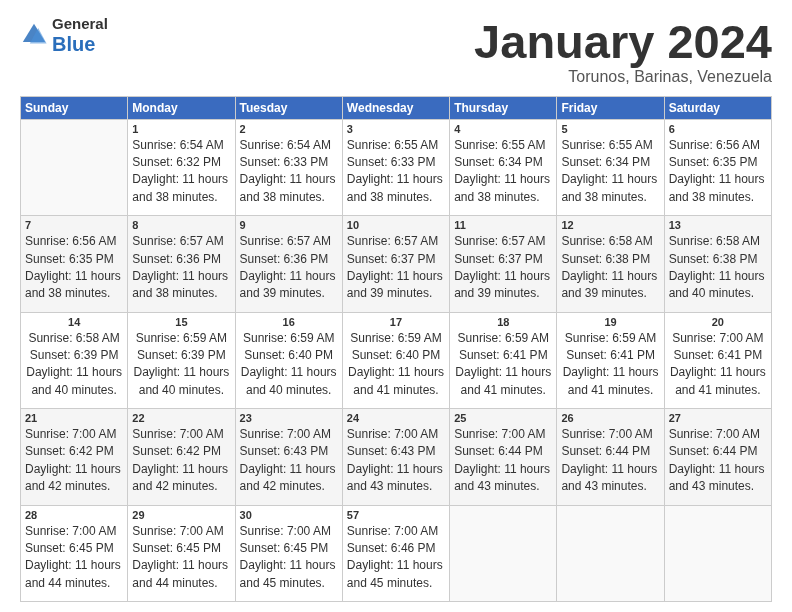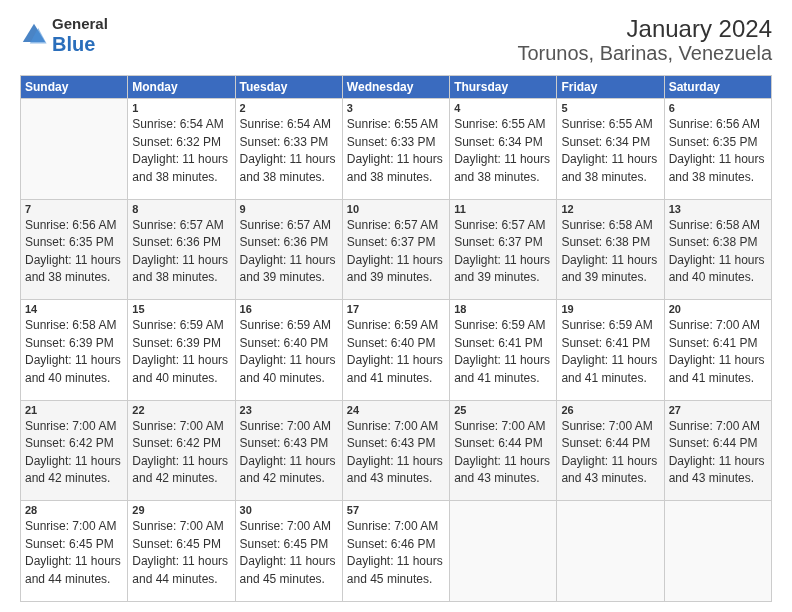--- a/index.html
+++ b/index.html
@@ -44,27 +44,27 @@
       color: #2a6ebb;
     }
     .logo-icon {
       width: 28px;
       height: 28px;
     }
     .title-block {
       text-align: right;
     }
     .cal-title {
-      font-size: 24px;
-      font-weight: normal;
+      font-size: 47px;
+      font-weight: bold;
       color: #333;
       line-height: 1.1;
     }
     .cal-subtitle {
-      font-size: 20px;
+      font-size: 16px;
       color: #555;
     }
     .calendar {
       flex: 1;
       border-collapse: collapse;
       width: 100%;
       table-layout: fixed;
     }
     .calendar th {
       background-color: #3a6bbf;
@@ -102,21 +102,21 @@
       line-height: 1.45;
       font-size: 12px;
       color: #333;
     }
     .empty-cell {
       background: #f9f9f9 !important;
     }
     
     .row-1 td { background: #fff; }
     .row-2 td { background: #f2f2f2; }
-    .row-3 td { background: #fff; }
+    .row-3 td { background: #fff; text-align: center; }
     .row-4 td { background: #f2f2f2; }
     .row-5 td { background: #fff; }
   </style>
 </head>
 <body>
 
 <div class="page">
   <div class="header">
     <div class="logo">
       <svg class="logo-icon" viewBox="0 0 40 40">

